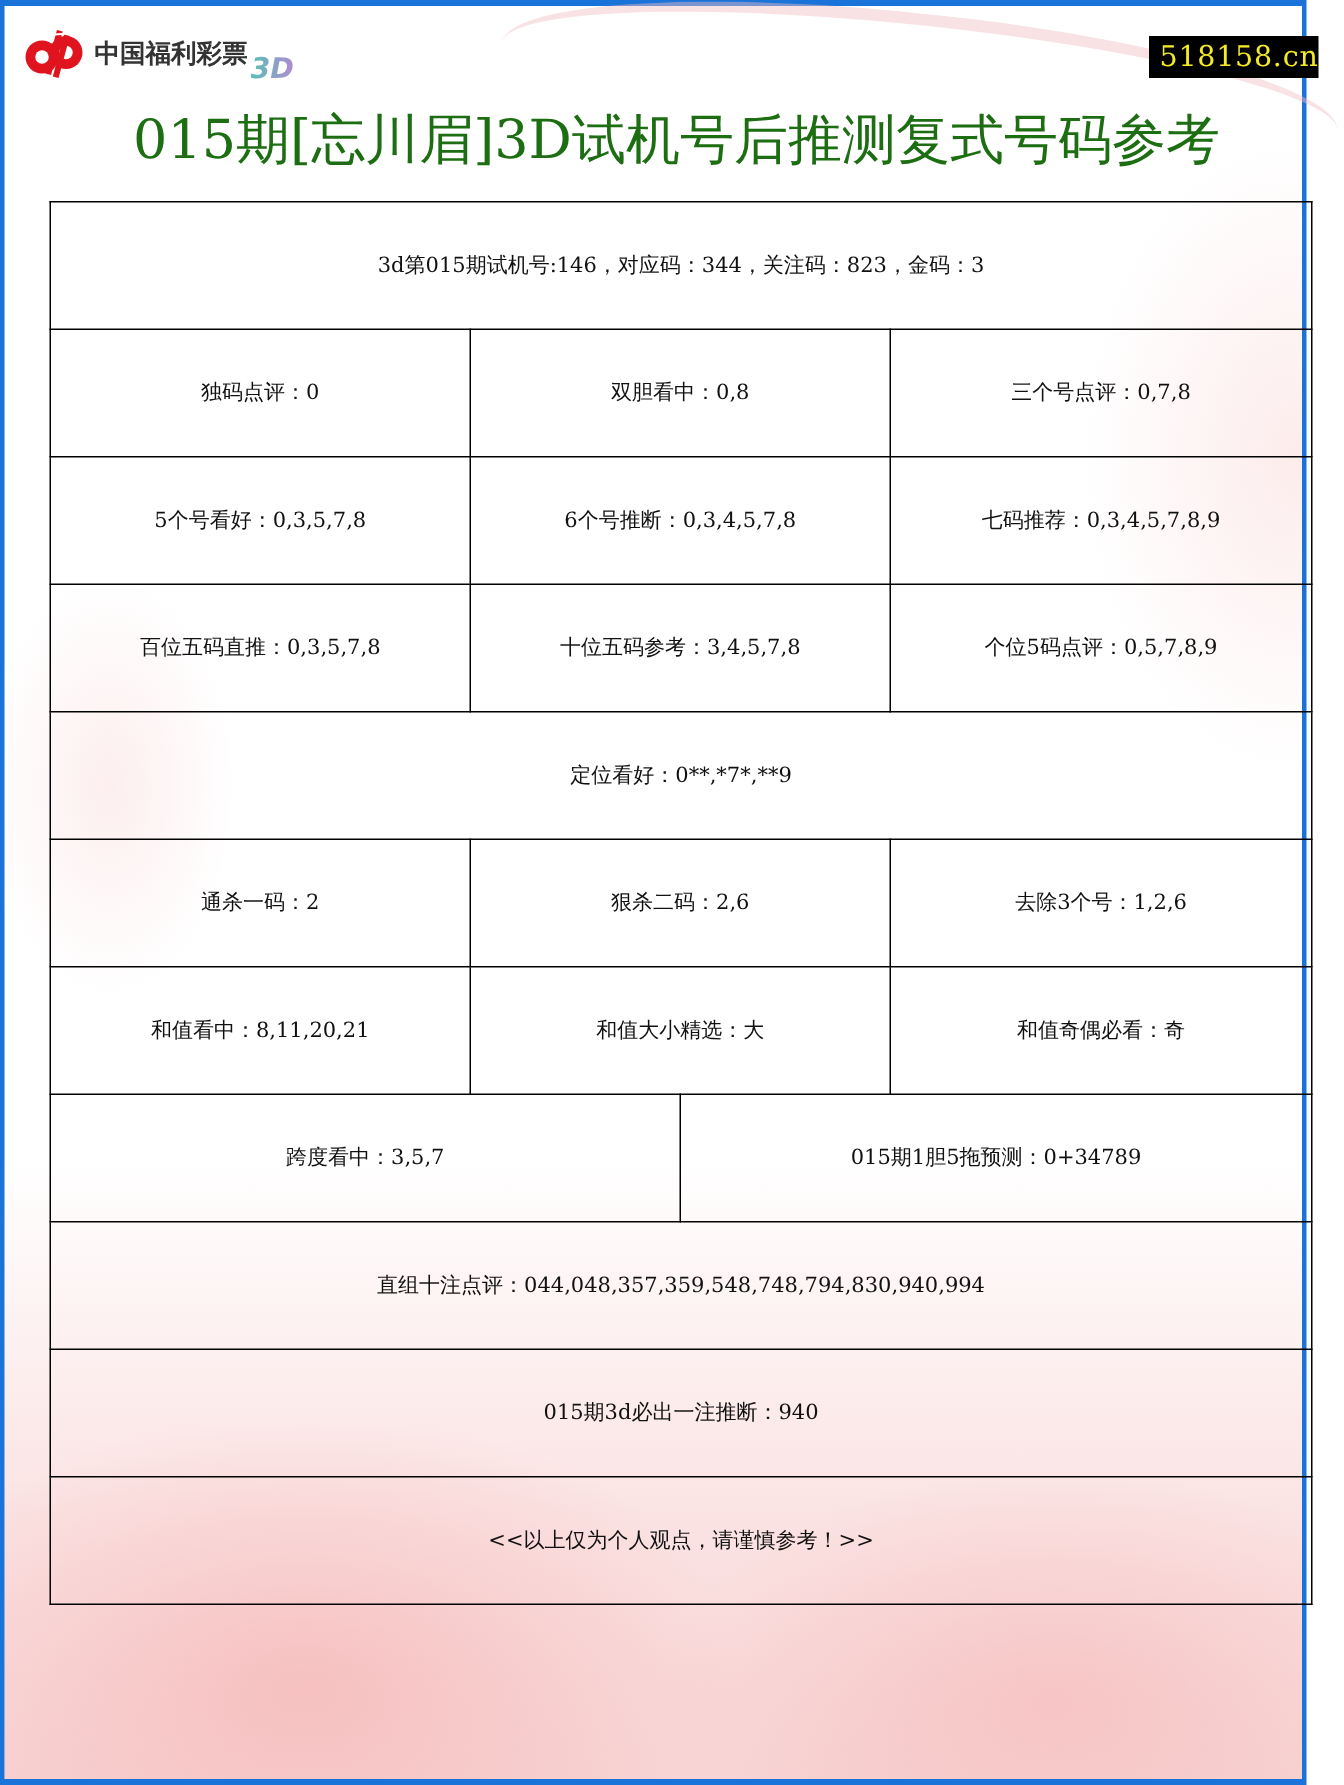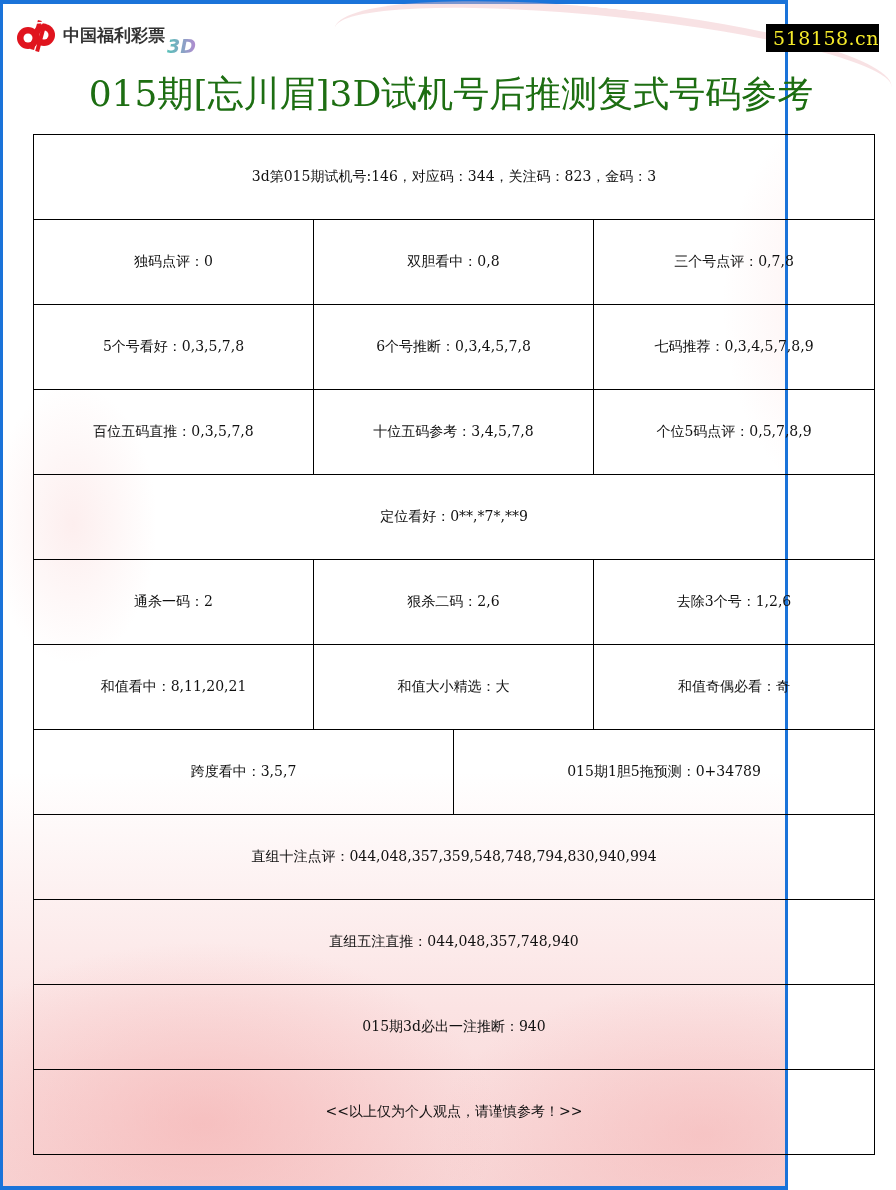--- a/index.html
+++ b/index.html
@@ -2,21 +2,21 @@
 <html><head>
 <meta charset="utf-8">
 <style>
   html, body { margin: 0; padding: 0; }
   body {
     width: 896px; height: 1190px; position: relative; overflow: hidden;
     font-family: "DejaVu Serif", "Liberation Serif", serif;
     background: #ffffff;
   }
   .frame {
-    position: absolute; left: 0; top: 0; width: 788px; height: 1190px;
+    position: absolute; left: 0; top: 0; width: 871px; height: 1190px;
     box-sizing: border-box; border: 3px solid #1a73d9; border-top-width: 4px; border-bottom-width: 4px;
     background:
       radial-gradient(ellipse 420px 260px at 200px 1120px, rgba(244,170,170,0.55), rgba(255,255,255,0) 70%),
       radial-gradient(ellipse 380px 220px at 700px 1130px, rgba(244,175,175,0.5), rgba(255,255,255,0) 70%),
       radial-gradient(ellipse 200px 300px at 860px 300px, rgba(248,200,200,0.35), rgba(255,255,255,0) 70%),
       radial-gradient(ellipse 120px 200px at 70px 520px, rgba(248,200,200,0.3), rgba(255,255,255,0) 70%),
       linear-gradient(180deg, #ffffff 0%, #ffffff 65%, #fbe3e3 85%, #f8d6d6 100%);
     text-decoration: underline;
   }
   .swoosh {
@@ -121,23 +121,20 @@
       <td colspan="2">和值奇偶必看：奇</td>
     </tr>
     <tr>
       <td colspan="3">跨度看中：3,5,7</td>
       <td colspan="3">015期1胆5拖预测：0+34789</td>
     </tr>
     <tr>
       <td colspan="6">直组十注点评：044,048,357,359,548,748,794,830,940,994</td>
     </tr>
     <tr>
-      <td colspan="6">直组五注直推：044,048,357,748,940</td>
-    </tr>
-    <tr>
       <td colspan="6">015期3d必出一注推断：940</td>
     </tr>
     <tr>
       <td colspan="6">&lt;&lt;以上仅为个人观点，请谨慎参考！&gt;&gt;</td>
     </tr>
   </tbody>
     </table>
 </div>
 
 </body></html>

